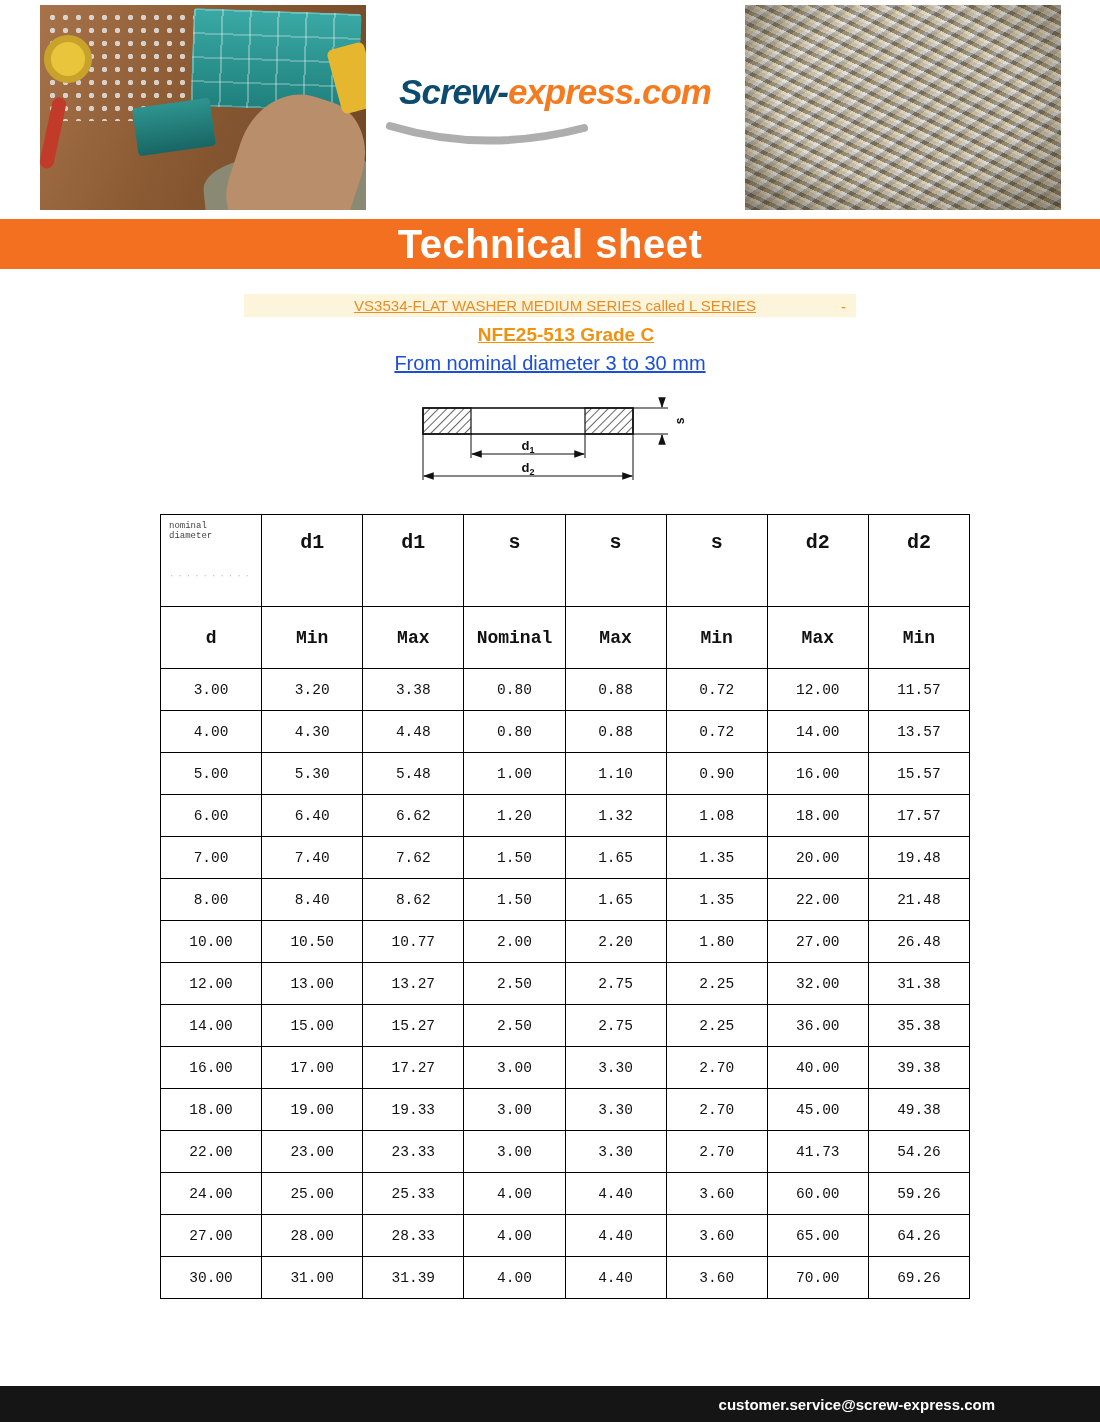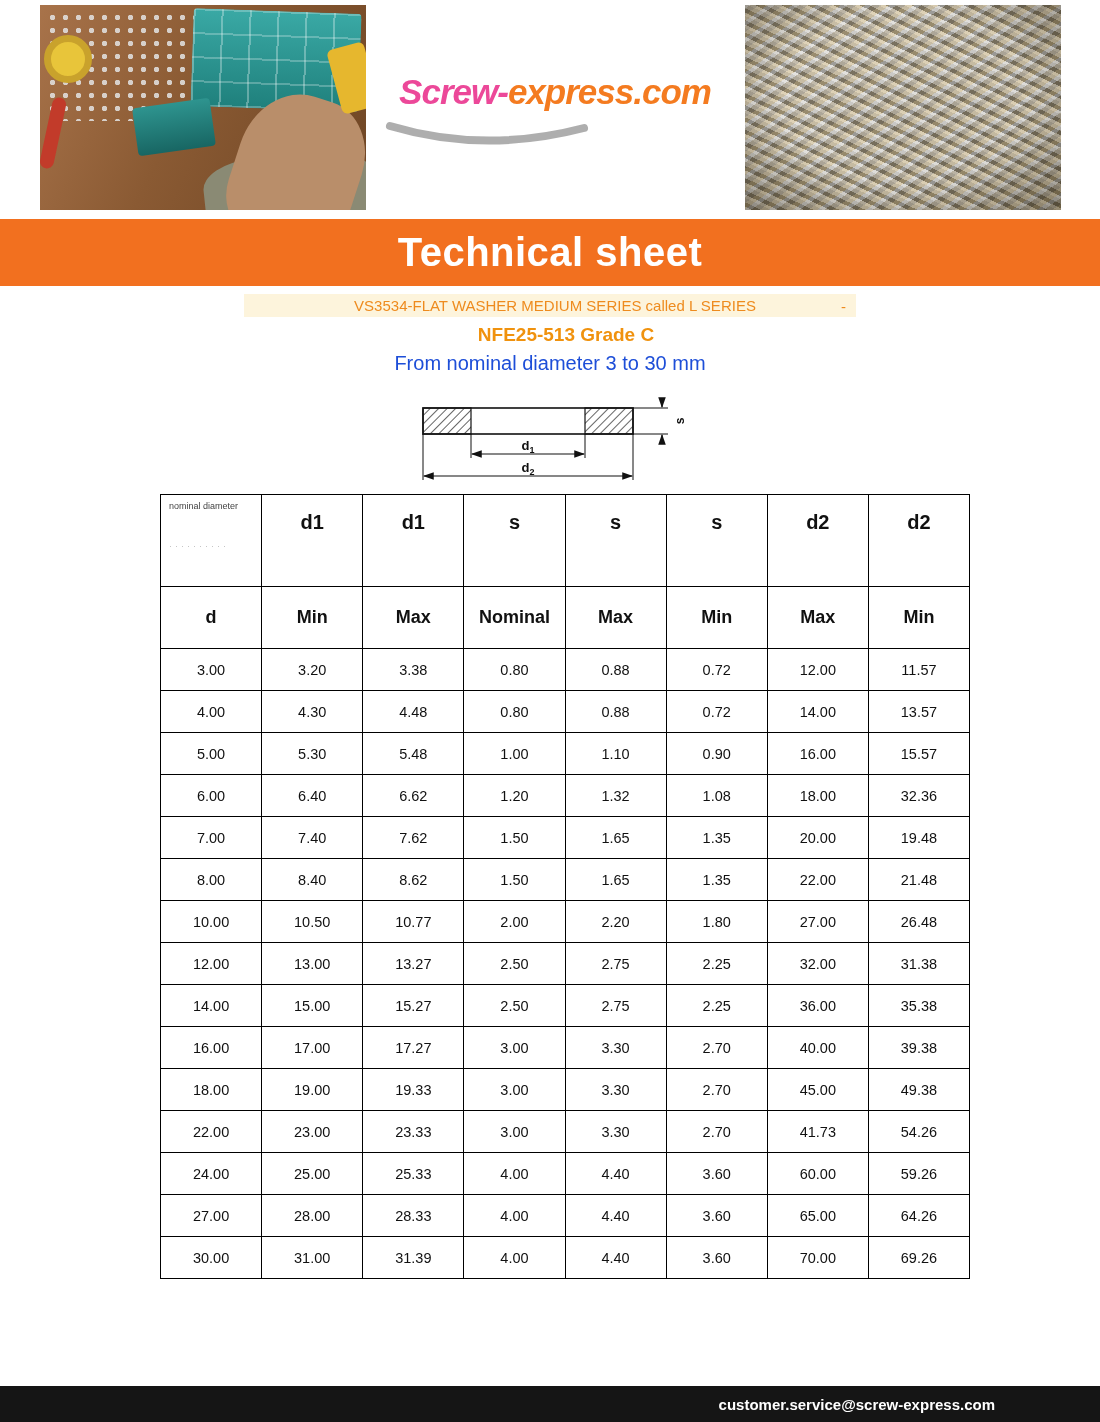--- a/index.html
+++ b/index.html
@@ -39,43 +39,43 @@
   .red-tool { position:absolute; left:6px; top:92px; width:14px; height:72px;
     background:#c23b2a; border-radius:7px; transform:rotate(12deg); }
   .yellow-tool { position:absolute; right:-6px; top:40px; width:38px; height:66px;
     background:#e6b72e; border-radius:6px; transform:rotate(-15deg); }
   .vignette { position:absolute; inset:0;
     background:radial-gradient(ellipse at 50% 45%, rgba(0,0,0,0) 55%, rgba(40,30,10,.38) 100%); }
 
   
   .logo { position:absolute; left:370px; top:72px; width:370px; text-align:center; }
   .logo-text { font-size:35px; font-weight:bold; font-style:italic; letter-spacing:-1px; white-space:nowrap; }
-  .logo-p1 { color:#ec4899; }
+  .logo-p1 { color:#0c4a6e; }
   .logo-p2 { color:#f47b20; }
   .logo-swoosh { display:block; margin:8px auto 0 14px; }
 
   
-  .banner { position:absolute; left:0; top:219px; width:1100px; height:67px;
+  .banner { position:absolute; left:0; top:219px; width:1100px; height:50px;
     background:#f2701f; display:flex; align-items:center; justify-content:center; }
   .banner-title { color:#ffffff; font-size:40px; font-weight:bold; letter-spacing:.5px; }
 
   
-  .title-row { position:absolute; left:0; width:1100px; text-align:center; }
+  .title-row { position:absolute; left:0; width:1100px; text-align:center;text-decoration:underline; }
   .title1 { top:297px; font-size:15px; color:#ee8b1e; }
   .title1 .hl { background:#fdf4dc; padding:3px 100px 3px 110px; }
   .title-dash { position:absolute; left:841px; top:298px; font-size:15px; color:#ee8b1e; }
   .title2 { top:324px; font-size:19px; font-weight:bold; color:#f0920e;padding-left:32px; }
   .title3 { top:352px; font-size:20px; color:#1d4ed8; }
 
   
   .diagram { position:absolute; left:408px; top:396px; }
 
   
-  .sheet-table { position:absolute; left:160px; top:494px; width:810px;
-    border-collapse:collapse; table-layout:fixed; }
+  .sheet-table { position:absolute; left:160px; top:514px; width:810px;
+    border-collapse:collapse; table-layout:fixed;font-family:Liberation Mono, monospace; }
   .sheet-table th, .sheet-table td { border:1px solid #000; text-align:center; vertical-align:middle; }
   .row-groups th { height:92px; font-size:20px; font-weight:bold; vertical-align:top; padding-top:16px; }
   .row-subs th { height:62px; font-size:18px; font-weight:bold; }
   .sheet-table tbody td { height:42px; font-size:14.5px; color:#111; }
   th.corner { vertical-align:top; text-align:left; padding:6px 6px 0 8px; }
   .corner-label { font-size:9px; font-weight:normal; color:#444; }
   .corner-dots { margin-top:30px; font-size:9px; color:#bdbdbd; letter-spacing:3px; font-weight:normal; }
 
   
   .footer { position:absolute; left:0; top:1386px; width:1100px; height:36px;
@@ -215,21 +215,21 @@
         <td>15.57</td>
       </tr>
       <tr>
         <td>6.00</td>
         <td>6.40</td>
         <td>6.62</td>
         <td>1.20</td>
         <td>1.32</td>
         <td>1.08</td>
         <td>18.00</td>
-        <td>32.36</td>
+        <td>17.57</td>
       </tr>
       <tr>
         <td>7.00</td>
         <td>7.40</td>
         <td>7.62</td>
         <td>1.50</td>
         <td>1.65</td>
         <td>1.35</td>
         <td>20.00</td>
         <td>19.48</td>

